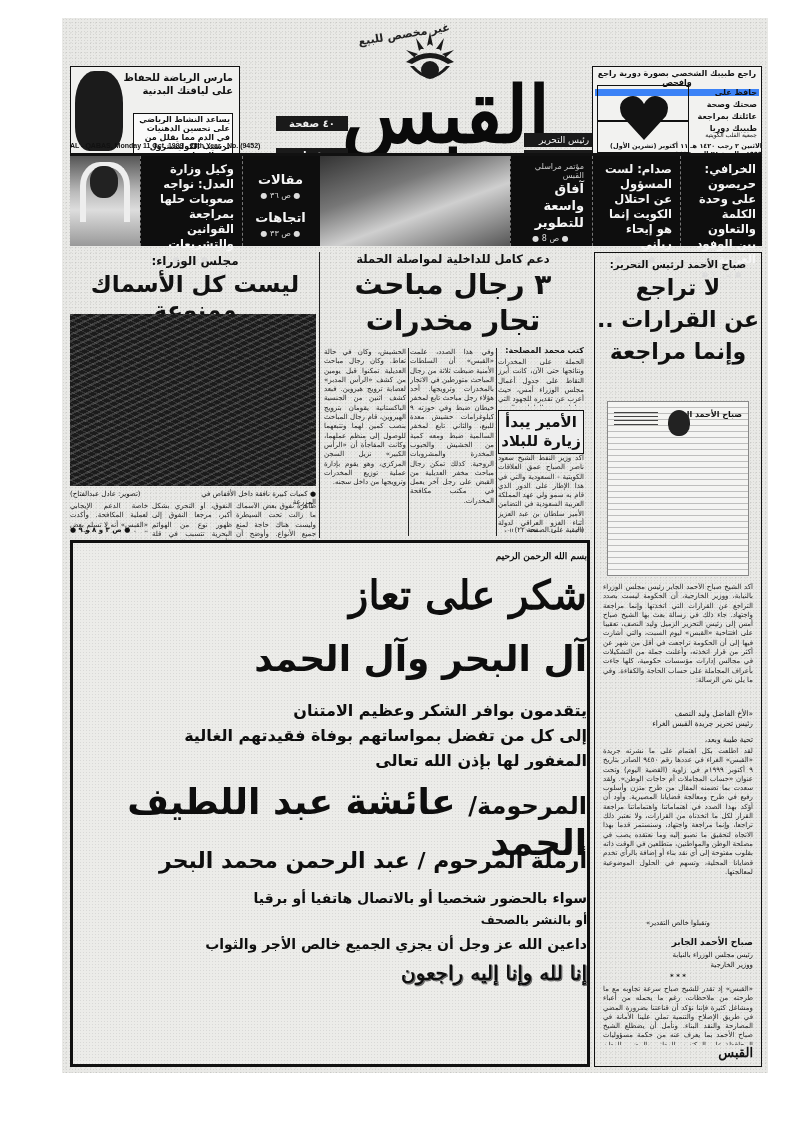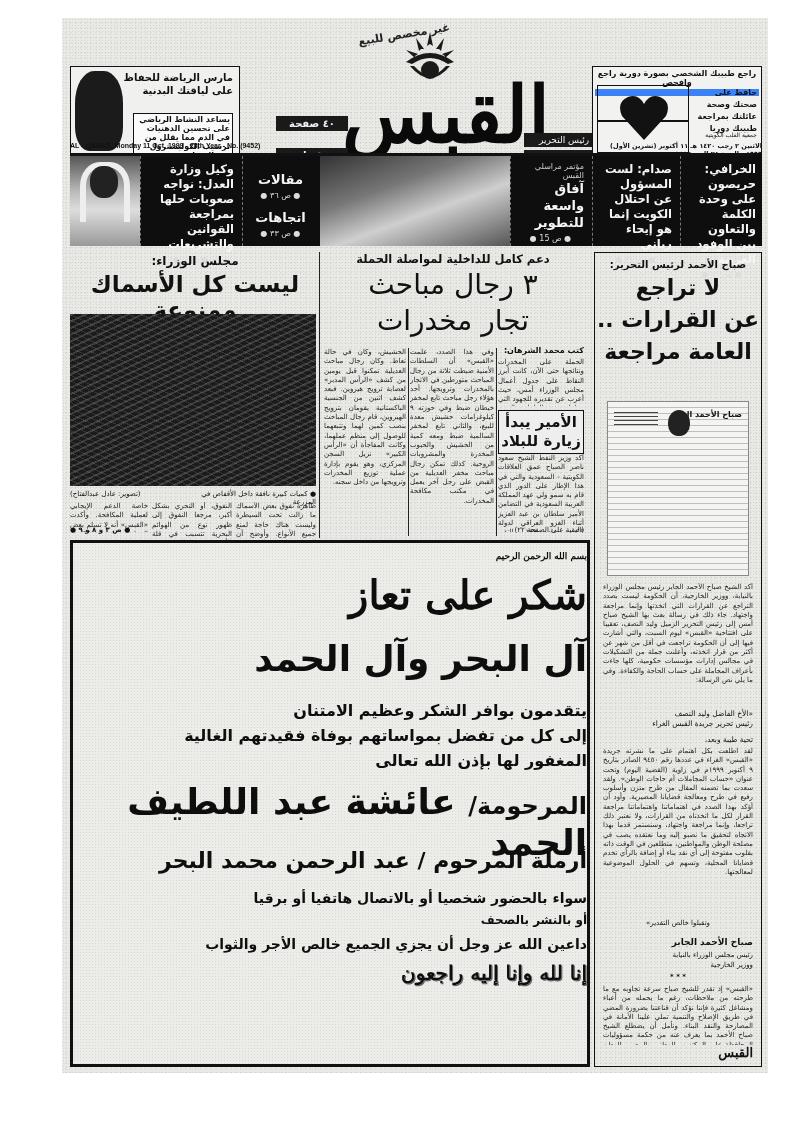--- a/index.html
+++ b/index.html
@@ -51,21 +51,21 @@
   .strip .photo-table { position:absolute; left:250px; top:0; width:190px; height:90px; background: linear-gradient(160deg, #333 0%, #777 35%, #cfcfcf 60%, #555 100%); }
   .strip .box { position:absolute; top:0; height:90px; color:#f5f5f5; direction: rtl; text-align:right; border-left: 1px dashed #777; padding: 6px 6px; }
   .strip .box .h { font-size: 11.5px; font-weight:bold; line-height: 15px; }
   .strip .box .p { font-size: 8px; margin-top: 3px; text-align:center; color:#ddd; }
   .strip .box .k { font-size: 8px; color:#ccc; }
   .strip .box .big { font-size: 13px; font-weight:bold; line-height:16px; text-align:center; }
 
   
   .hl-mid { left: 260px; top: 234px; width: 262px; }
   .hl-mid .kicker { font-size: 11.5px; font-weight: bold; text-align:center; direction: rtl; }
-  .hl-mid .main { font-size: 28px; font-weight: normal; line-height: 34px; text-align:center; direction: rtl; margin-top: 2px; }
+  .hl-mid .main { font-size: 28px; font-weight: bold; line-height: 34px; text-align:center; direction: rtl; margin-top: 2px; }
   .hl-left { left: 8px; top: 236px; width: 250px; }
   .hl-left .kicker { font-size: 12px; font-weight: bold; text-align:center; direction: rtl; }
   .hl-left .main { font-size: 23px; font-weight: bold; text-align:center; direction: rtl; margin-top: 3px; }
   .fish-photo { left: 8px; top: 296px; width: 246px; height: 172px; background:#1b1b1b;
     background-image: repeating-linear-gradient(155deg, rgba(255,255,255,0.15) 0 2px, transparent 2px 6px), repeating-linear-gradient(25deg, rgba(255,255,255,0.10) 0 1px, transparent 1px 5px); }
   .caption { font-size: 7px; direction: rtl; text-align:right; }
 
   .col { position:absolute; direction: rtl; text-align: justify; font-size: 7px; line-height: 9.3px; color:#1c1c1c; overflow:hidden; }
   .vrule { position:absolute; width:1px; background:#222; }
 
@@ -168,21 +168,21 @@
     <div class="box" style="left:172px;width:76px;">
       <div class="big" style="margin-top:10px">مقالات</div>
       <div class="p">● ص ٣٦ ●</div>
       <div class="big" style="margin-top:10px">اتجاهات</div>
       <div class="p">● ص ٣٣ ●</div>
     </div>
     <div class="photo-table"></div>
     <div class="box" style="left:440px;width:80px;">
       <div class="k">مؤتمر مراسلي القبس</div>
       <div class="h" style="font-size:13px;line-height:17px">آفاق واسعة للتطوير</div>
-      <div class="p">● ص 15 ●</div>
+      <div class="p">● ص 8 ●</div>
     </div>
     <div class="box" style="left:522px;width:86px;">
       <div class="h">صدام: لست المسؤول عن احتلال الكويت إنما هو إيحاء رباني</div>
       <div class="p">● ص ٢٤ ●</div>
     </div>
     <div class="box" style="left:610px;width:82px;">
       <div class="h">الخرافي: حريصون على وحدة الكلمة والتعاون بين الوفود العربية</div>
       <div class="p">● ص ١٠ ●</div>
     </div>
   </div>
@@ -198,35 +198,35 @@
   <div class="col" style="left:90px;top:484px;width:80px;height:44px;">النفوق، أو التحري بشكل أكبر، مرجعا النفوق إلى ظهور نوع من الهوائم البحرية تتسبب في قلة الأكسجين، لذلك تنصح الجهات بعض الأصناف المستوردة، والتي من الموقع لم تتأثر. ورحبت الأمانة العامة لمجلس الوزراء بالإجراءات.</div>
   <div class="col" style="left:8px;top:484px;width:78px;height:30px;">خاصة الدعم الإيجابي لعملية المكافحة. وأكدت «القبس» أنه لا تسلم بعض المزارع في جون الكويت بأن الظاهرة اتسعت، وأن الإدارة في الهيئة تتابع الأسماك النافقة بشكل يومي.</div>
   <div class="abs caption" style="left:8px;top:508px;width:78px;font-weight:bold;text-align:left">● ص ٣ و ٨ و ٩ ●</div>
   <div class="vrule" style="left:257px;top:234px;height:286px;"></div>
 
   <div class="abs hl-mid">
     <div class="kicker">دعم كامل للداخلية لمواصلة الحملة</div>
     <div class="main">٣ رجال مباحث</div>
     <div class="main">تجار مخدرات</div>
   </div>
-  <div class="abs byline" style="left:436px;top:328px;width:86px;">كتب محمد الشرهان:</div>
+  <div class="abs byline" style="left:436px;top:328px;width:86px;">كتب محمد المصلحة:</div>
   <div class="col" style="left:436px;top:340px;width:86px;height:48px;">الحملة على المخدرات ونتائجها حتى الآن، كانت أبرز النقاط على جدول أعمال مجلس الوزراء أمس، حيث أعرب عن تقديره للجهود التي يبذلها وزير الداخلية الشيخ محمد الخالد ورجال الوزارة لضبط التجار والمروجين والمتعاطين. وبدا في الوقت نفسه الأطراف المعنية كافة الرسمية والشعبية، لدعم جهود محاربة هذه الآفة الخطيرة والمدمرة.</div>
   <div class="abs sub-hl" style="left:436px;top:392px;width:86px;">الأمير يبدأ زيارة للبلاد</div>
   <div class="col" style="left:436px;top:436px;width:86px;height:78px;">أكد وزير النفط الشيخ سعود ناصر الصباح عمق العلاقات الكويتية - السعودية والتي في هذا الإطار على الدور الذي قام به سمو ولي عهد المملكة العربية السعودية في التضامن الأمير سلطان بن عبد العزيز أثناء الغزو العراقي لدولة الكويت عام ١٩٩٠. والتقى الشيخ سعود في تصريح أدلى به لوكالة الأنباء الكويتية على وصول الأمير بندر في زيارة رسمية لدولة الكويت مساء أمس.</div>
   <div class="abs caption" style="left:436px;top:508px;width:86px;">(البقية على الصفحة ٢٢)</div>
   <div class="col" style="left:348px;top:330px;width:84px;height:190px;">وفي هذا الصدد، علمت «القبس» أن السلطات الأمنية ضبطت ثلاثة من رجال المباحث متورطين في الاتجار بالمخدرات وترويجها. أحد هؤلاء رجل مباحث تابع لمخفر خيطان ضبط وفي حوزته ٩ كيلوغرامات حشيش معدة للبيع، والثاني تابع لمخفر السالمية ضبط ومعه كمية من الحشيش والحبوب المخدرة والمشروبات الروحية. كذلك تمكن رجال مباحث مخفر العديلية من القبض على رجل آخر يعمل في مكتب مكافحة المخدرات.</div>
   <div class="col" style="left:262px;top:330px;width:82px;height:190px;">الحشيش، وكان في حالة تعاط. وكان رجال مباحث العديلية تمكنوا قبل يومين من كشف «الرأس المدبر» لعصابة ترويج هيروين. فبعد كشف اثنين من الجنسية الباكستانية يقومان بترويج الهيروين، قام رجال المباحث بنصب كمين لهما وتتبعهما للوصول إلى منظم عملهما، وكانت المفاجأة أن «الرأس الكبير» نزيل السجن المركزي، وهو يقوم بإدارة عملية توزيع المخدرات وترويجها من داخل سجنه.</div>
   <div class="vrule" style="left:346px;top:330px;height:188px;"></div>
   <div class="vrule" style="left:434px;top:330px;height:188px;"></div>
 
   <div class="abs right-col">
     <div class="kicker">صباح الأحمد لرئيس التحرير:</div>
     <div class="main">لا تراجع</div>
     <div class="main">عن القرارات ..</div>
-    <div class="main">العامة مراجعة</div>
+    <div class="main">وإنما مراجعة</div>
 
     <div class="letter">
       <div class="hdr-r">صباح الأحمد الجابر</div>
       <div class="seal"></div>
       <div class="hdr-l"></div>
     </div>
 
     <div class="col" style="left:8px;top:330px;width:150px;height:120px;">أكد الشيخ صباح الأحمد الجابر رئيس مجلس الوزراء بالنيابة، ووزير الخارجية، أن الحكومة ليست بصدد التراجع عن القرارات التي اتخذتها وإنما مراجعة واجتهاد. جاء ذلك في رسالة بعث بها الشيخ صباح أمس إلى رئيس التحرير الزميل وليد النصف، تعقيبا على افتتاحية «القبس» ليوم السبت، والتي أشارت فيها إلى أن الحكومة تراجعت في أقل من شهر عن أكثر من قرار اتخذته، وأعلنت جملة من التشكيلات في مجالس إدارات مؤسسات حكومية، كلها جاءت بأعراف المجاملة على حساب الحاجة والكفاءة. وفي ما يلي نص الرسالة:</div>
     <div class="abs caption" style="left:8px;top:456px;width:150px;font-size:7.5px;">«الأخ الفاضل وليد النصف</div>
     <div class="abs caption" style="left:8px;top:466px;width:150px;font-size:7.5px;">رئيس تحرير جريدة القبس الغراء</div>

